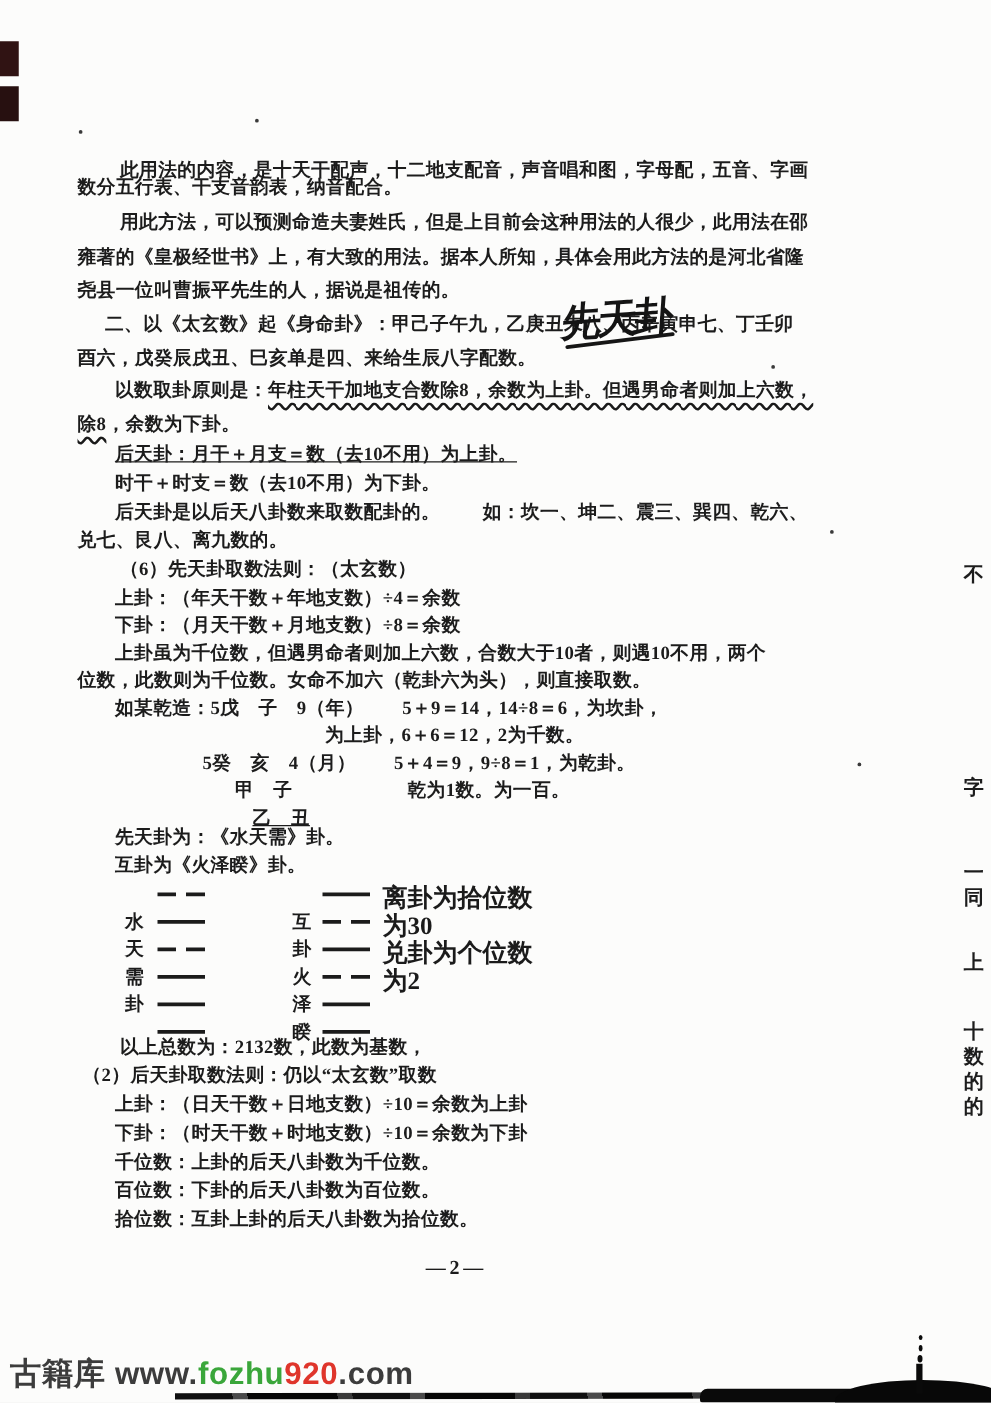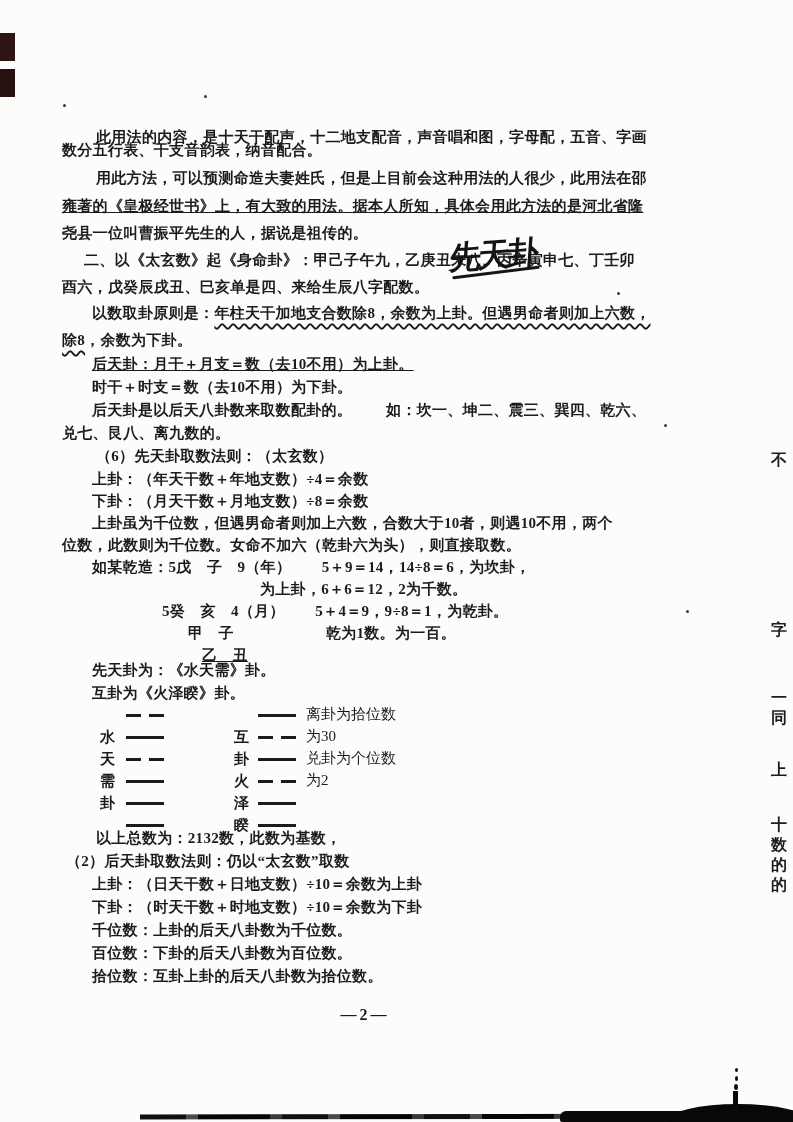--- a/index.html
+++ b/index.html
@@ -19,21 +19,21 @@
   
   .hexrow{position:absolute;left:100px;width:430px;height:20px;}
   .hx-ll,.hx-rl{position:absolute;top:0;font-size:15px;font-weight:bold;}
   .hx-ll{left:0;}
   .hx-rl{left:134px;}
   .hx-line{position:absolute;top:8px;width:38px;height:3px;}
   .hx-left{left:26px;}
   .hx-right{left:158px;}
   .hx-line.solid{background:#1b1b1b;}
   .hx-line.broken{background:linear-gradient(90deg,#1b1b1b 0,#1b1b1b 15px,transparent 15px,transparent 23px,#1b1b1b 23px,#1b1b1b 38px);}
-  .hx-note{position:absolute;left:206px;top:-1px;font-size:15px;font-weight:normal;white-space:nowrap;}
+  .hx-note{position:absolute;left:206px;top:-1px;font-size:20px;font-weight:bold;white-space:nowrap;}
   
   .frag{position:absolute;left:771px;font-size:16px;font-weight:bold;color:#1c1c1c;}
   
   .pagenum{position:absolute;top:1006px;left:290px;width:150px;text-align:center;
       font-size:16px;font-weight:bold;letter-spacing:3px;}
   
   .watermark{position:absolute;left:8px;top:1082px;font-family:"Liberation Sans",sans-serif;
       font-weight:bold;font-size:25px;letter-spacing:0.5px;white-space:nowrap;}
   .wm-dark{color:#3c3c3c;}
   .wm-green{color:#3aa63a;}
@@ -61,21 +61,21 @@
   <div class="speck" style="left:63px;top:104px;"></div>
   <div class="speck" style="left:204px;top:95px;"></div>
   <div class="speck" style="left:617px;top:292px;"></div>
   <div class="speck" style="left:664px;top:424px;"></div>
   <div class="speck" style="left:686px;top:610px;"></div>
 
   <main>
     <div class="ln" style="top:113px;left:96px;margin-top:15px;">此用法的内容，是十天干配声，十二地支配音，声音唱和图，字母配，五音、字画</div>
     <div class="ln" style="top:141px;left:62px;">数分五行表、干支音韵表，纳音配合。</div>
     <div class="ln" style="top:169px;left:96px;">用此方法，可以预测命造夫妻姓氏，但是上目前会这种用法的人很少，此用法在邵</div>
-    <div class="ln" style="top:197px;left:62px;text-decoration:underline;">雍著的《皇极经世书》上，有大致的用法。据本人所知，具体会用此方法的是河北省隆</div>
+    <div class="ln" style="top:197px;left:62px;">雍著的《皇极经世书》上，有大致的用法。据本人所知，具体会用此方法的是河北省隆</div>
     <div class="ln" style="top:224px;left:62px;">尧县一位叫曹振平先生的人，据说是祖传的。</div>
     <div class="ln" style="top:251px;left:84px;">二、以《太玄数》起《身命卦》：甲己子午九，乙庚丑未八、丙辛寅申七、丁壬卯</div>
     <div class="ln" style="top:278px;left:62px;">酉六，戊癸辰戌丑、巳亥单是四、来给生辰八字配数。</div>
     <div class="ln" style="top:304px;left:92px;"><span>以数取卦原则是：</span><span class="wavy">年柱天干加地支合数除8，余数为上卦。但遇男命者则加上六数，</span></div>
     <div class="ln" style="top:331px;left:62px;"><span class="wavy">除8</span><span>，余数为下卦。</span></div>
     <div class="ln" style="top:355px;left:92px;text-decoration:underline;">后天卦：月干＋月支＝数（去10不用）为上卦。</div>
     <div class="ln" style="top:378px;left:92px;">时干＋时支＝数（去10不用）为下卦。</div>
     <div class="ln" style="top:401px;left:92px;"><span>后天卦是以后天八卦数来取数配卦的。</span><span class="gap-mid">如：坎一、坤二、震三、巽四、乾六、</span></div>
     <div class="ln" style="top:424px;left:62px;">兑七、艮八、离九数的。</div>
     <div class="ln" style="top:447px;left:96px;">（6）先天卦取数法则：（太玄数）</div>
@@ -152,20 +152,21 @@
   <span class="frag" style="top:688px;">一</span>
   <span class="frag" style="top:708px;">同</span>
   <span class="frag" style="top:760px;">上</span>
   <span class="frag" style="top:815px;">十</span>
   <span class="frag" style="top:835px;">数</span>
   <span class="frag" style="top:855px;">的</span>
   <span class="frag" style="top:875px;">的</span>
 
   <div class="pagenum">—2—</div>
 
+  <div class="watermark"><span class="wm-dark">古籍库</span>&nbsp;<span class="wm-dark">www.</span><span class="wm-green">fozhu</span><span class="wm-red">920</span><span class="wm-dark">.com</span></div>
 
   <div class="smudge-line"></div>
   <div class="smudge-heavy"></div>
   <div class="mound"></div>
   <div class="spike"></div>
   <div class="spike-dot" style="left:735px;top:1068px;width:3px;height:4px;"></div>
   <div class="spike-dot" style="left:735px;top:1076px;width:3px;height:5px;"></div>
   <div class="spike-dot" style="left:734px;top:1084px;width:4px;height:6px;"></div>
 
 </div>

